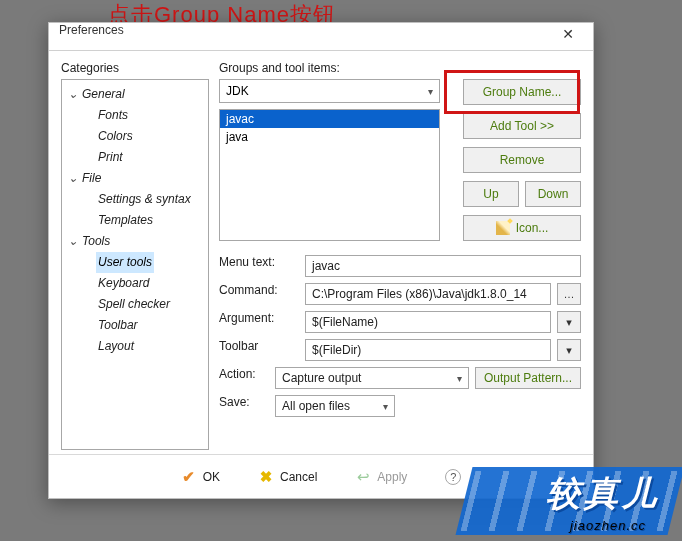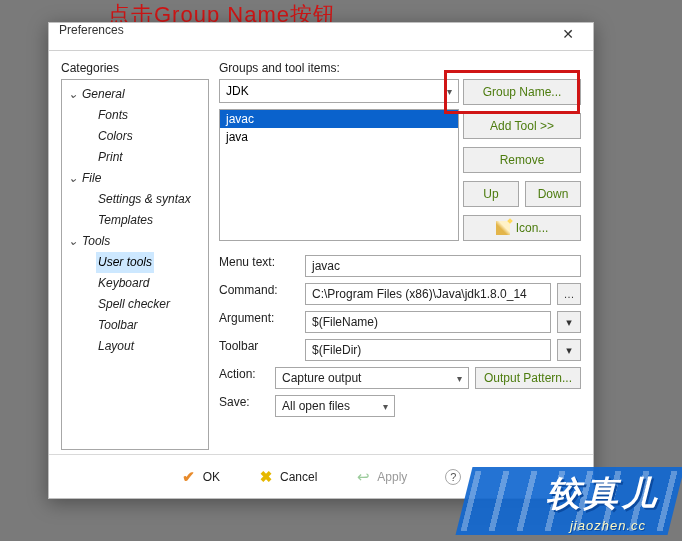--- a/index.html
+++ b/index.html
@@ -52,21 +52,21 @@
     overflow:auto;
   }
   .tree ul { list-style:none; margin:0; padding-left:16px;font-style:italic; }
   .tree > ul { padding-left: 4px; }
   .tree li { line-height: 19px; white-space: nowrap; }
   .tree .caret { display:inline-block; width:12px; color:#555; }
   .tree .node { cursor:default; padding:1px 2px; display:inline-block; }
   .tree .node.sel { background:#cde8ff; color:#000; }
   .main { flex:1; display:flex; flex-direction:column; min-width:0; }
   .top-row {
-    display:flex; gap:4px;justify-content:flex-end;
+    display:flex; gap:23px;justify-content:flex-end;
   }
   .left-top { flex:1; min-width:0; display:flex; flex-direction:column;}
   .group-select {
     height:24px;
     border:1px solid #a7a7a7;
     background:#fff;
     font-size:12px;
     display:flex; align-items:center; justify-content:space-between;
     padding:0 6px;
     margin-bottom:6px;
@@ -200,21 +200,21 @@
     transform: skewX(-14deg);
   }
   .wm-text {
     position:absolute; right:22px; bottom:24px;
     color:#fff; font-size:34px; font-weight:700;
     font-style:italic; letter-spacing:4px;
     text-shadow: 2px 2px 0 #0a4aa0;
   }
   .wm-sub {
     position:absolute; right:36px; bottom:8px;
-    color:#fef9c3; font-size:13px; font-style:italic; letter-spacing:1px;
+    color:#000000; font-size:13px; font-style:italic; letter-spacing:1px;
     text-shadow: 1px 1px 0 #0a4aa0;
   }
 </style>
 </head>
 <body>
 
 <div class="annot" style="left:108px; top:0px;">点击Group Name按钮</div>
 
 <svg class="arrow-svg" style="left:130px; top:14px;" width="330" height="78">
   <defs>

